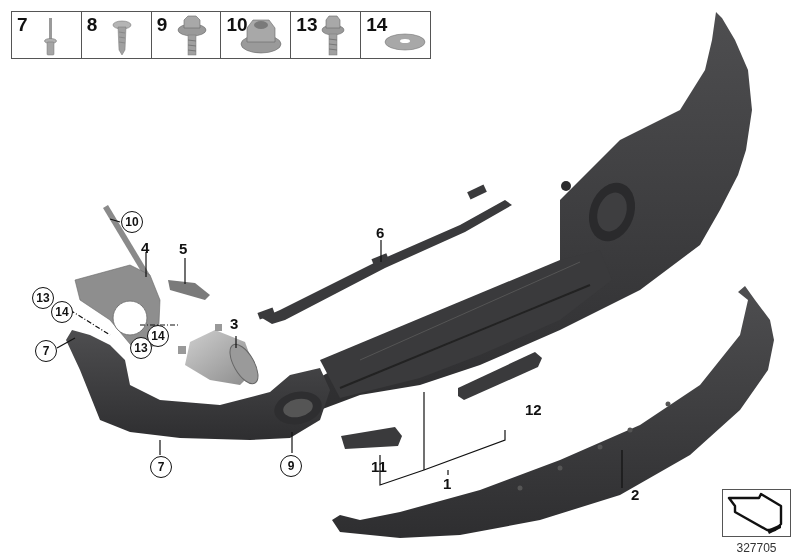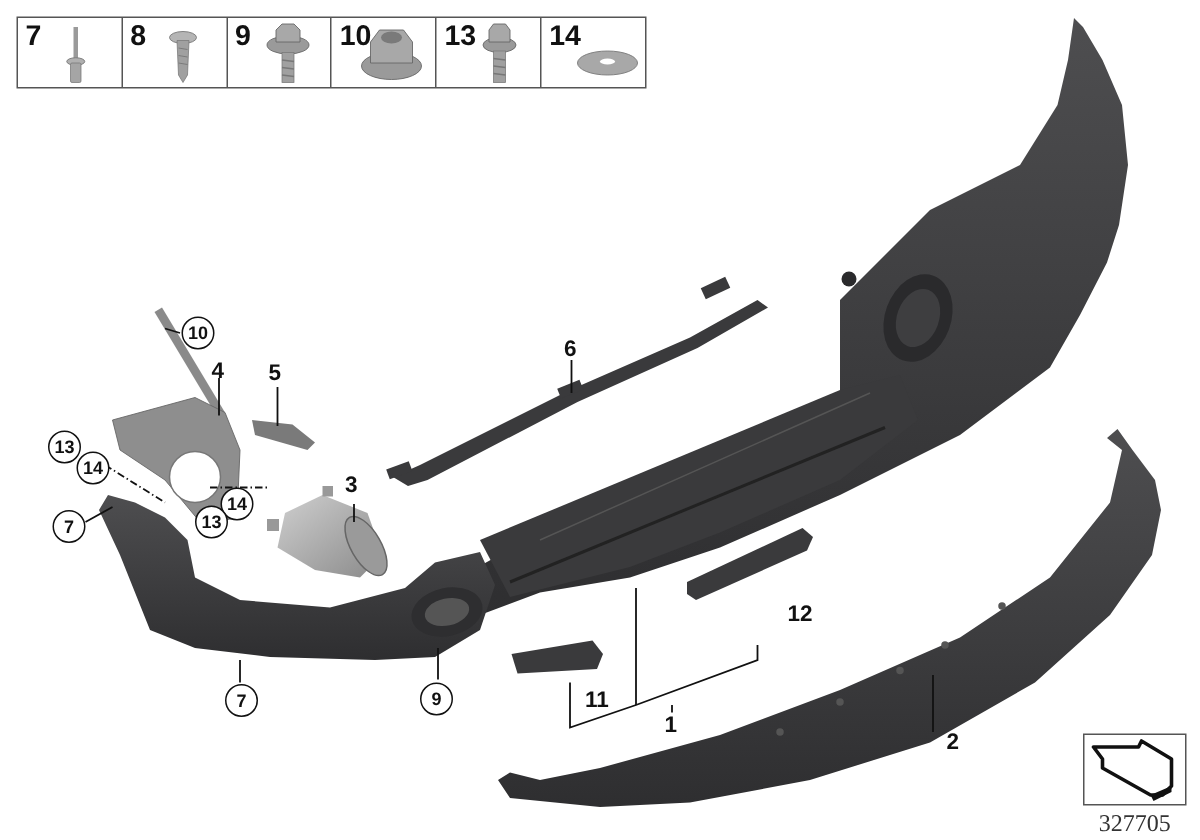--- a/index.html
+++ b/index.html
@@ -6,21 +6,21 @@
   body { width: 800px; height: 560px; position: relative; overflow: hidden; font-family: "Liberation Sans", sans-serif; }
   #stage { position: absolute; left: 0; top: 0; width: 800px; height: 560px; }
   .legend { position: absolute; left: 11px; top: 11px; width: 420px; height: 48px; border: 1px solid #555; display: flex; background: #fff; box-sizing: border-box; }
   .legend-cell { flex: 1; border-right: 1px solid #555; position: relative; }
   .legend-cell:last-child { border-right: none; }
   .legend-num { position: absolute; left: 5px; top: 2px; font-weight: bold; font-size: 19px; color: #111; font-family: "Liberation Sans", sans-serif; }
   .legend-icon { position: absolute; left: 0; top: 0; width: 70px; height: 46px; }
   .callout { position: absolute; font-weight: bold; font-size: 15px; color: #111; font-family: "Liberation Sans", sans-serif; line-height: 1; }
   .circ { position: absolute; width: 22px; height: 22px; border: 1.5px solid #111; border-radius: 50%; box-sizing: border-box; font-size: 12px; font-weight: bold; color: #111; display: flex; align-items: center; justify-content: center; background: #fff; font-family: "Liberation Sans", sans-serif; }
   .ref-box { position: absolute; left: 722px; top: 489px; width: 69px; height: 48px; border: 1px solid #555; box-sizing: border-box; background: #fff; }
-  .ref-num { position: absolute; left: 722px; top: 541px; width: 69px; text-align: center; font-size: 16px; color: #333; font-family: Liberation Serif, serif; }
+  .ref-num { position: absolute; left: 722px; top: 541px; width: 69px; text-align: center; font-size: 12px; color: #333; font-family: Liberation Sans, sans-serif; }
 </style>
 </head>
 <body>
 
 <div id="stage">
 
   <div class="legend">
     <div class="legend-cell">
       <span class="legend-num">7</span>
       <svg class="legend-icon" viewBox="0 0 70 46">
@@ -158,21 +158,21 @@
       <line x1="160" y1="330" x2="155" y2="340"></line>
     </g>
   </svg>
 
   <span class="callout" style="left:443px;top:476px">1</span>
   <span class="callout" style="left:631px;top:487px">2</span>
   <span class="callout" style="left:230px;top:316px">3</span>
   <span class="callout" style="left:141px;top:240px">4</span>
   <span class="callout" style="left:179px;top:241px">5</span>
   <span class="callout" style="left:376px;top:225px">6</span>
-  <span class="callout" style="left:390px;top:459px">11</span>
+  <span class="callout" style="left:371px;top:459px">11</span>
   <span class="callout" style="left:525px;top:402px">12</span>
 
   <span class="circ" style="left:121px;top:211px">10</span>
   <span class="circ" style="left:32px;top:287px">13</span>
   <span class="circ" style="left:51px;top:301px">14</span>
   <span class="circ" style="left:35px;top:340px">7</span>
   <span class="circ" style="left:147px;top:325px">14</span>
   <span class="circ" style="left:130px;top:337px">13</span>
   <span class="circ" style="left:150px;top:456px">7</span>
   <span class="circ" style="left:280px;top:455px">9</span>

